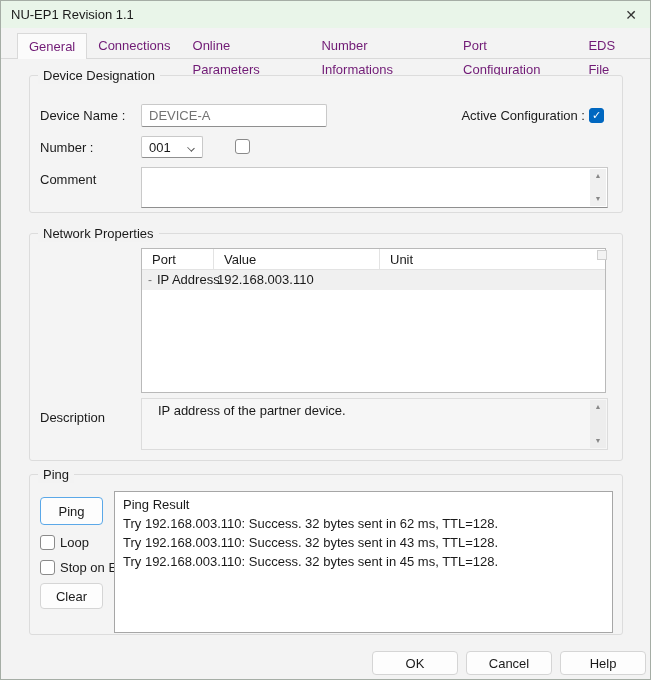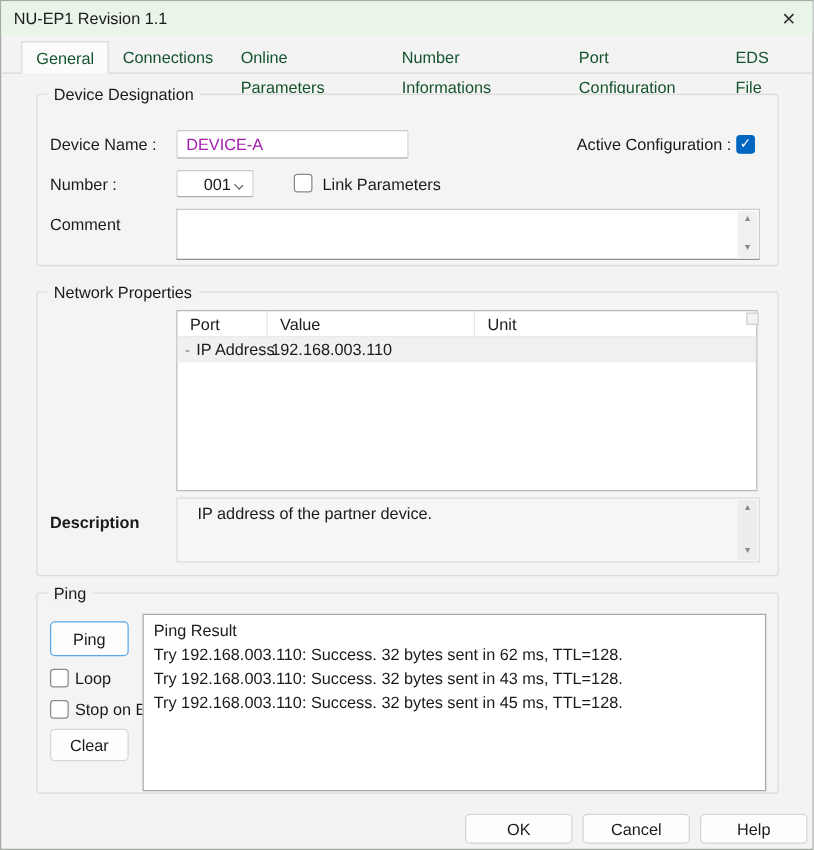--- a/index.html
+++ b/index.html
@@ -12,42 +12,42 @@
   
   .titlebar { position:absolute; left:0; top:0; right:0; height:27px; background:#e9f5e9;
               display:flex; align-items:center; }
   .title-text { margin-left:10px; font-size:13px; }
   .close-btn { position:absolute; right:0; top:0; width:38px; height:27px; display:flex;
                align-items:center; justify-content:center; font-size:14px; color:#333; cursor:default; }
 
   
   .tabbar { position:absolute; left:0; top:27px; right:0; height:31px; padding-left:16px;
             display:flex; align-items:flex-end; border-bottom:1px solid #d9d9d9; }
-  .tab { padding:0 11px; height:24px; line-height:24px; font-size:13px; color:#14532d;
+  .tab { padding:0 11px; height:24px; line-height:24px; font-size:13px; color:#701a75;
          position:relative; cursor:default; }
   .tab.active { background:#fbfbfb; border:1px solid #d9d9d9; border-bottom:none; height:26px;
                 line-height:25px; margin-bottom:-1px; z-index:2; }
 
   
   .group { position:absolute; border:1px solid #dcdcdc; border-radius:3px; background:#f4f4f4; }
   .group-label { position:absolute; top:-9px; left:8px; background:#f3f3f3; padding:0 5px;
                  font-size:13px; line-height:17px; }
   .g1 { left:28px; top:74px;  width:594px; height:138px; }
   .g2 { left:28px; top:232px; width:594px; height:228px; }
   .g3 { left:28px; top:473px; width:594px; height:161px; }
 
   .lbl { position:absolute; font-size:13px; line-height:23px; white-space:nowrap; }
 
   .textbox { position:absolute; background:#fff; border:1px solid #c9c9c9; border-bottom-color:#8f8f8f;
              border-radius:2px; font-family:"Liberation Sans",sans-serif; font-size:13px;
-             padding:0 7px; color:#a21caf; outline:none; }
+             padding:0 7px; color:#737373; outline:none; }
 
   
   .dropdown { position:absolute; background:#fff; border:1px solid #c9c9c9; border-bottom-color:#8f8f8f;
-              border-radius:2px; display:flex; align-items:center; padding:0 21px; font-size:13px; }
+              border-radius:2px; display:flex; align-items:center; padding:0 7px; font-size:13px; }
   .chevron { position:absolute; right:8px; top:8px; width:6px; height:6px;
              border-right:1px solid #555; border-bottom:1px solid #555; transform:rotate(45deg) scale(1,.8); }
 
   
   .cb { position:absolute; width:15px; height:15px; border:1px solid #8a8a8a; border-radius:3px;
         background:#fff; }
   .cb.checked { background:#0067c0; border-color:#0067c0; color:#fff; display:flex;
                 align-items:center; justify-content:center; font-size:11px; line-height:1; }
 
   
@@ -115,21 +115,20 @@
       <span>✓</span>
     </span>
 
     <span class="lbl" style="left:10px; top:60px;">Number :</span>
     <div class="dropdown" style="left:111px; top:60px; width:62px; height:22px;">
       <span>001</span>
       <span class="chevron"></span>
     </div>
 
     <span class="cb" style="left:205px; top:63px;"></span>
-    <span class="lbl" style="left:228px; top:60px;">Link Parameters</span>
 
     <span class="lbl" style="left:10px; top:92px;">Comment</span>
     <div class="comment-box">
       <span></span>
       <div class="scrollstrip">
         <span class="scroll-arrow">▲</span>
         <span class="scroll-arrow">▼</span>
       </div>
     </div>
   </div>
@@ -144,21 +143,21 @@
         <span class="np-hcell c3">Unit</span>
       </div>
       <div class="np-row">
         <span class="np-dash">-</span>
         <span class="np-name">IP Address</span>
         <span class="np-value">192.168.003.110</span>
       </div>
       <div class="np-corner"></div>
     </div>
 
-    <span class="lbl" style="left:10px; top:172px;font-weight:bold;">Description</span>
+    <span class="lbl" style="left:10px; top:172px;">Description</span>
     <div class="descbox">
       <span>IP address of the partner device.</span>
       <div class="scrollstrip" style="background:#ededed;">
         <span class="scroll-arrow">▲</span>
         <span class="scroll-arrow">▼</span>
       </div>
     </div>
   </div>
 
   <div class="group g3">

